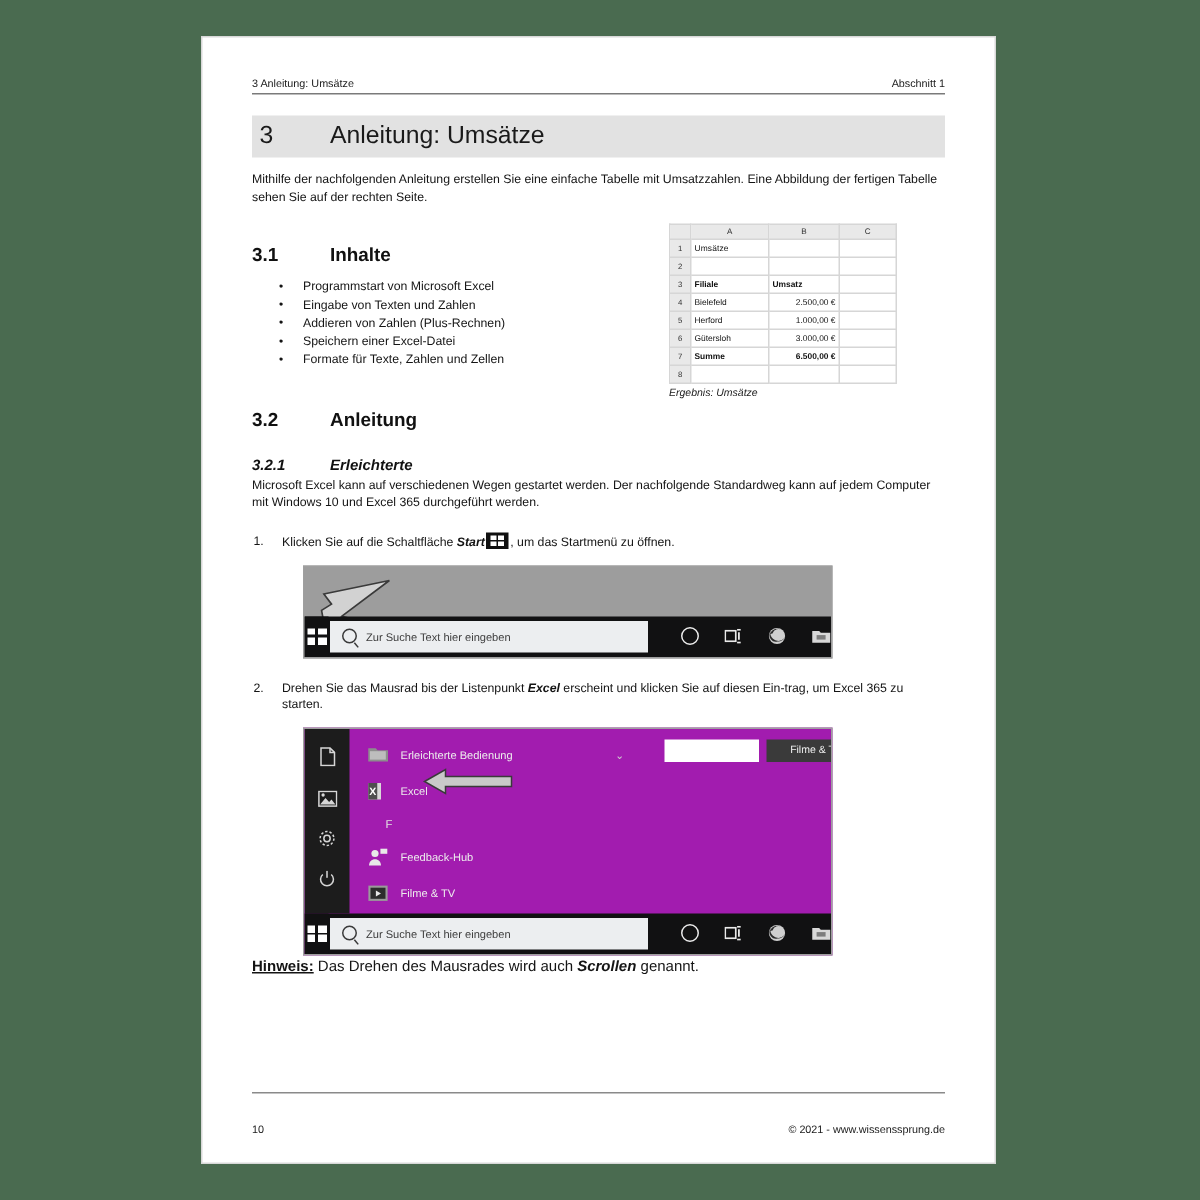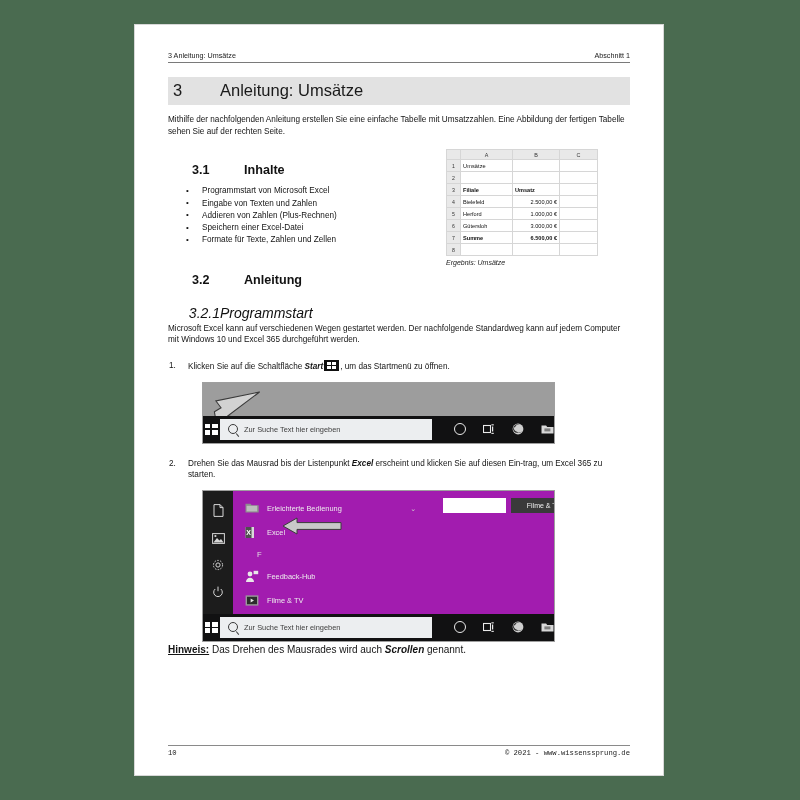--- a/index.html
+++ b/index.html
@@ -63,31 +63,30 @@
   }
 
   h2.sec {
     font-size: 12.6px;
     font-weight: bold;
     color: #111;
     margin: 26px 0 0 0;
     display: flex;
     align-items: baseline;
   }
-  h2.sec .num { width: 52px; margin-left: 24px; }
+  h2.sec .num { width: 52px; }
 
   h3.subsec {
-    font-size: 14px;
-    font-weight: normal;
+    font-size: 10px;
+    font-weight: bold;
     font-style: italic;
     color: #111;
     margin: 18px 0 2px 0;
     display: flex;
     align-items: baseline;
-    text-align: right;
   }
   h3.subsec .num { width: 52px; font-style: italic; }
 
   ul.bullets {
     margin: 8px 0 0 0;
     padding: 0 0 0 18px;
     list-style: none;
   }
   ul.bullets li {
     font-size: 8.2px;
@@ -334,26 +333,25 @@
   .note { font-size: 10px; color: #141414; margin-top: 2px; }
   .note u { text-decoration: underline; font-weight: bold; }
 
   
   .footer {
     position: absolute;
     left: 33px;
     right: 33px;
     bottom: 18px;
     border-top: 1px solid #8a8a8a;
-    padding-top: 3px;
+    padding-top: 19px;
     display: flex;
     justify-content: space-between;
     font-size: 7.2px;
     color: #1a1a1a;
-    font-family: Liberation Mono, monospace;
   }
 </style>
 </head>
 <body>
 
 <div class="page">
   <div class="content">
 
     <div class="runhead">
       <span>3 Anleitung: Umsätze</span>
@@ -381,21 +379,21 @@
     </ul>
 
     <h2 class="sec">
       <span class="num">3.2</span>
       <span>Anleitung</span>
     </h2>
 
 
     <h3 class="subsec">
       <span class="num">3.2.1</span>
-      <span>Programmstart</span>
+      <span>Erleichterte</span>
     </h3>
 
     <p class="body" style="margin-top:2px">Microsoft Excel kann auf verschiedenen Wegen gestartet werden. Der nachfolgende Standardweg kann auf jedem Computer mit Windows 10 und Excel 365 durchgeführt werden.</p>
 
     <ol class="steps">
       <li>
         <span class="stepnum">1.</span><span>Klicken Sie auf die Schaltfläche</span>
         <b class="strong">Start</b><span class="win-inline"><span class="wg">
               <i></i>
               <i></i>

